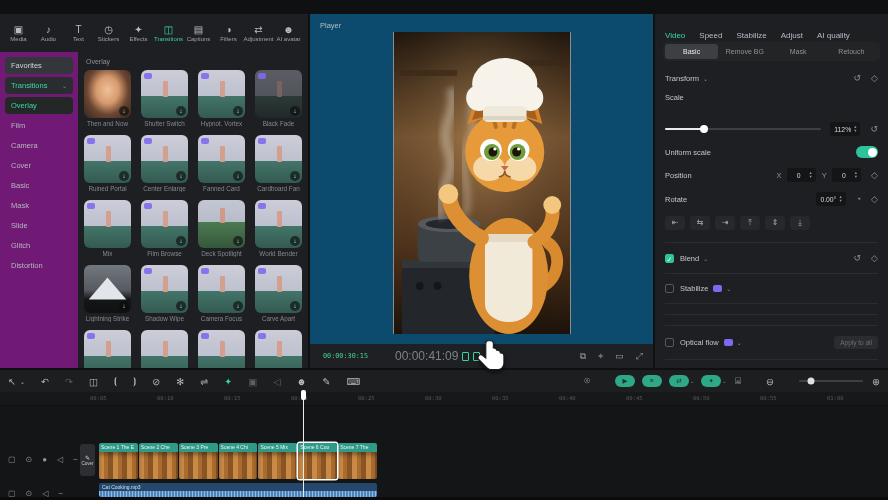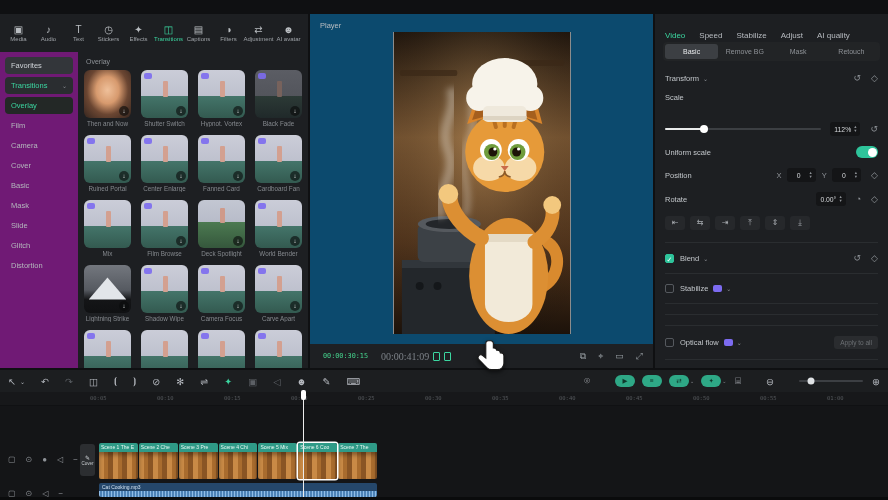--- a/index.html
+++ b/index.html
@@ -46,21 +46,21 @@
 .t-name{font-size:6.3px;color:#85898e;text-align:center;margin-top:2px;white-space:nowrap;overflow:hidden;text-overflow:ellipsis}
 .dl-badge{position:absolute;right:2px;bottom:2px;width:10px;height:10px;border-radius:50%;background:rgba(10,12,12,.62);color:#e8eaec;font-size:6px;line-height:10px;text-align:center}
 .vip-badge{position:absolute;left:3px;top:3px;width:8px;height:6px;border-radius:2px;background:#7c6bf0;opacity:.9}
 
 
 #player-header{height:22px;display:flex;align-items:center;padding:0 10px;font-size:7.5px;color:#b9bdc1}
 #video-frame{position:absolute;left:50%;top:18px;transform:translateX(-50%);width:178px;height:302px;border-left:1px solid rgba(255,255,255,.55);border-right:1px solid rgba(255,255,255,.55);background:#000}
 #video-frame svg{display:block;width:100%;height:100%}
 #player-bar{position:absolute;left:0;right:0;bottom:0;height:24px;display:flex;align-items:center;padding:0 10px;background:#1e2023}
 #tc-current{font-family:"DejaVu Sans Mono",monospace;font-size:6.8px;color:#46d68f;background:#20282４;padding:2px 3px;border-radius:2px}
-#tc-total{font-family:Liberation Serif, serif;font-size:10px;color:#7d8288;margin-left:10px}
+#tc-total{font-family:Liberation Sans, sans-serif;font-size:12px;color:#7d8288;margin-left:24px}
 .gsq{width:7px;height:9px;border:1px solid #3bd6a0;border-radius:1px;margin-left:4px}
 #player-bar .spacer{flex:1}
 .pb-ico{font-size:9px;color:#9aa0a5;margin-left:12px;cursor:pointer}
 
 
 #insp-tabs{display:flex;align-items:flex-end;height:26px;padding:0 10px;gap:14px}
 .insp-tab{font-size:8px;color:#b7bbc0;cursor:pointer;white-space:nowrap}
 .insp-tab.active{color:#3bd6a0}
 #insp-subtabs{margin:2px 8px 8px;background:#222426;border-radius:4px;display:flex;padding:2px}
 .subtab{flex:1;text-align:center;font-size:7px;color:#8e9297;padding:4px 0;border-radius:3px;cursor:pointer}

